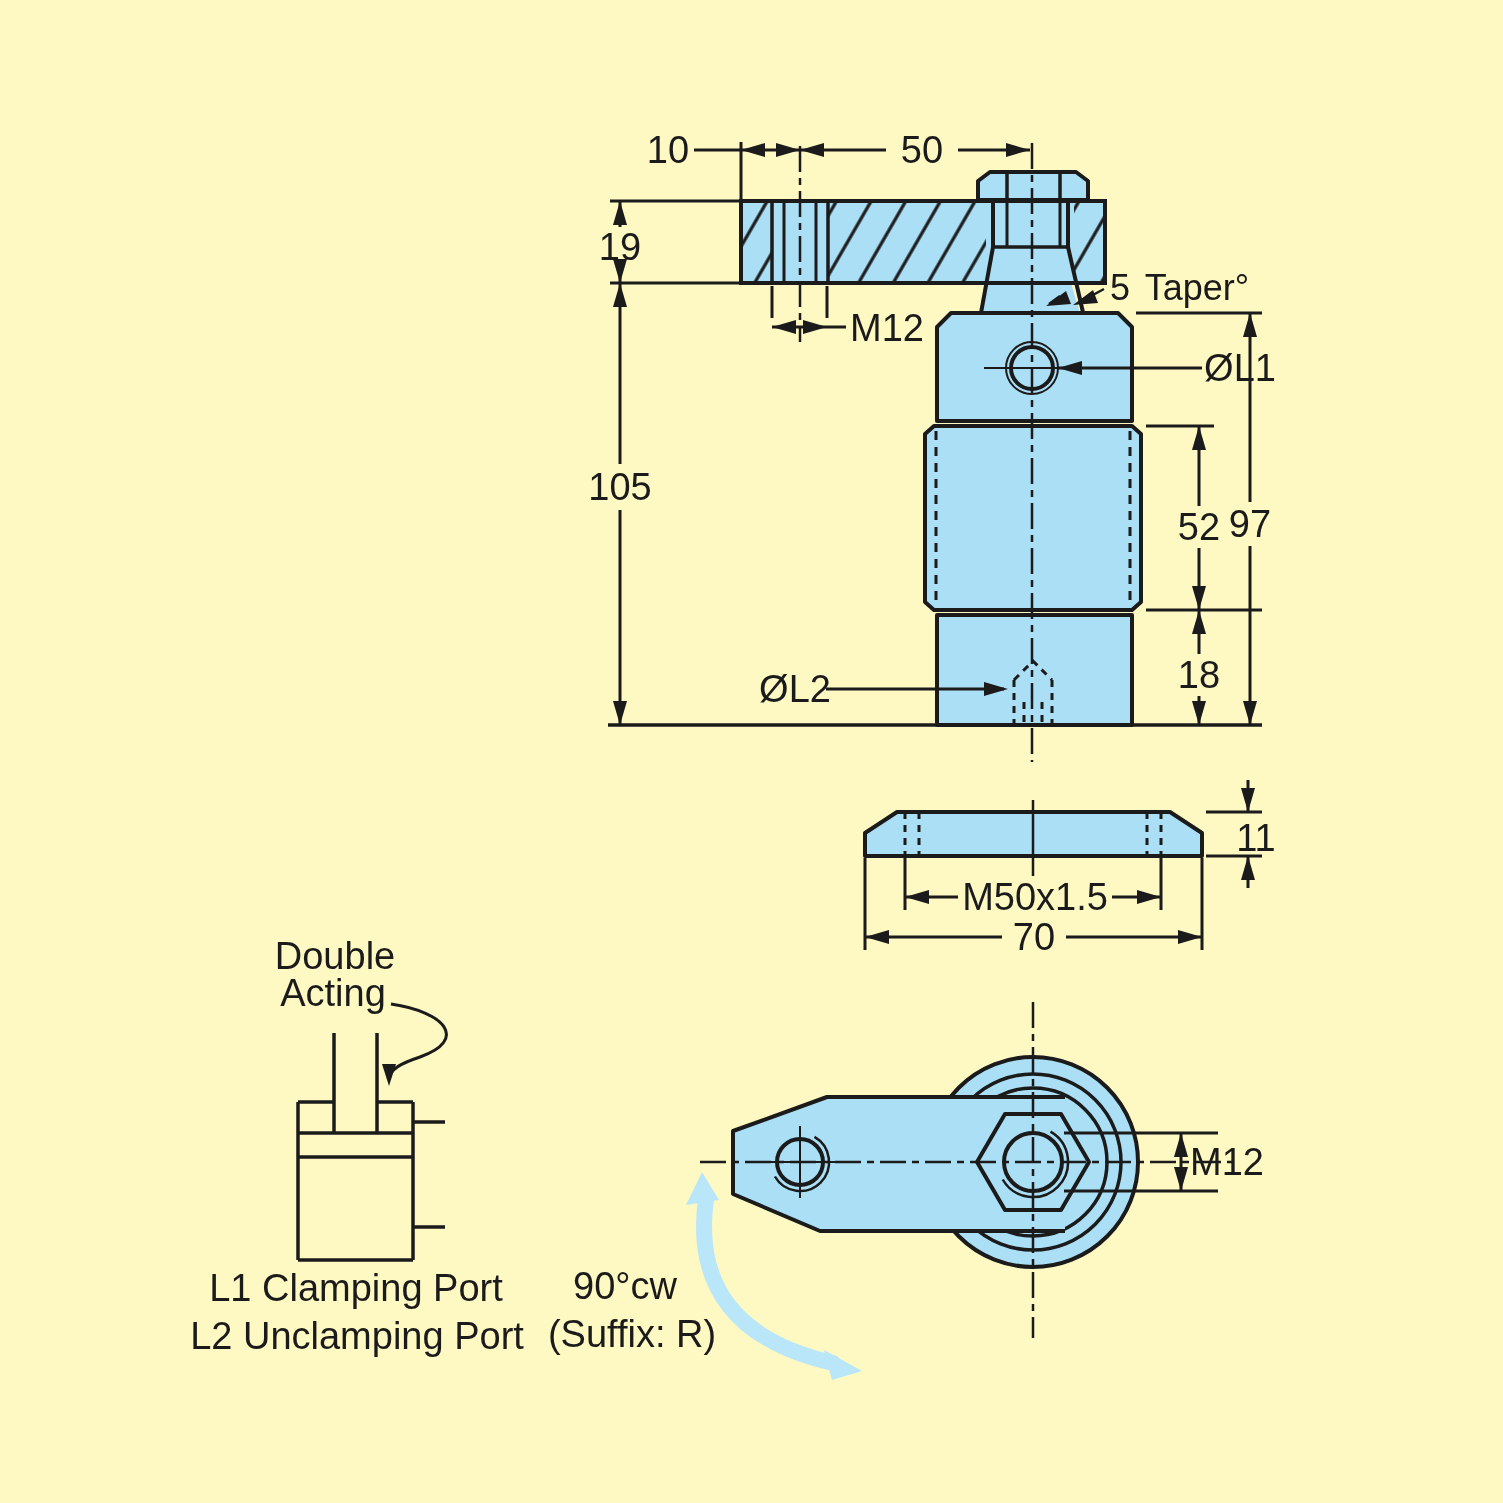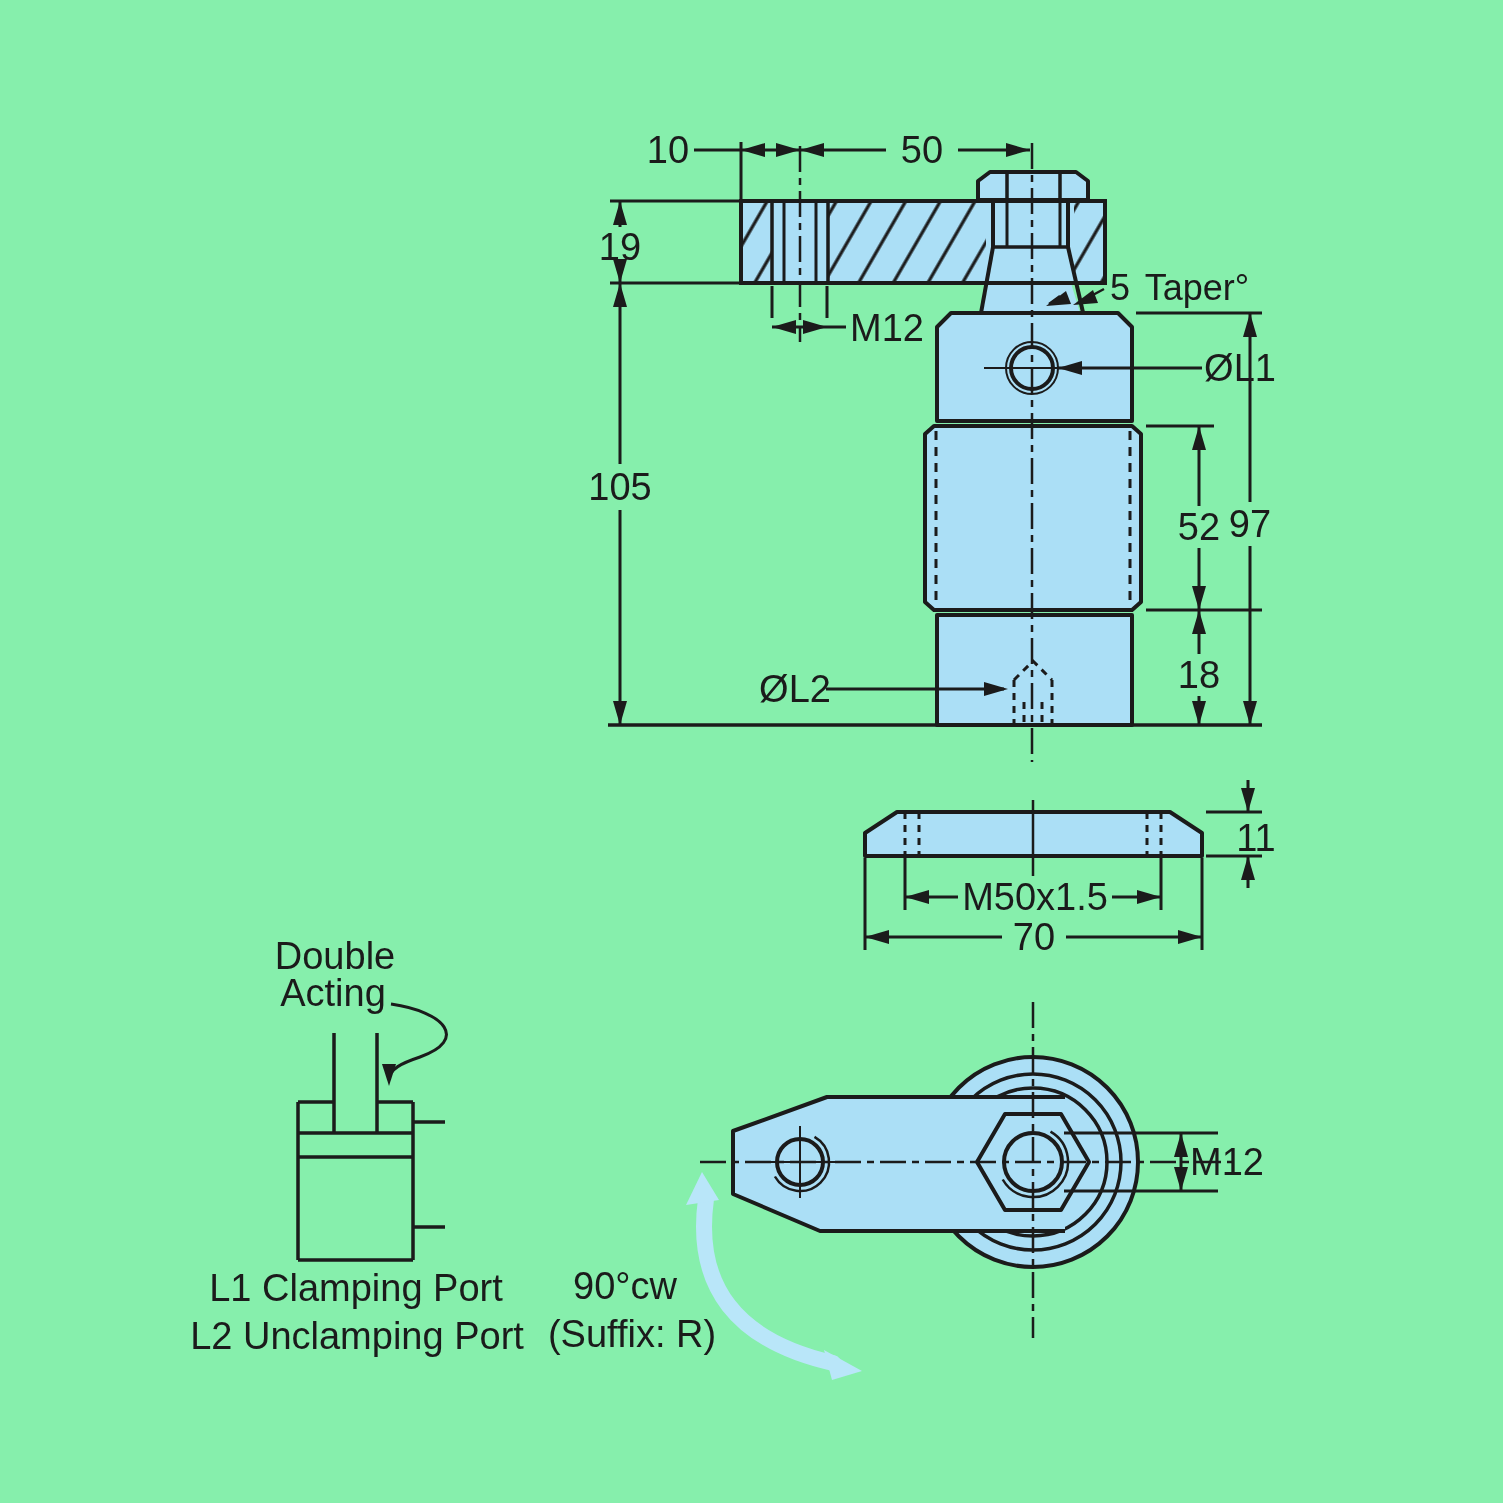--- a/index.html
+++ b/index.html
@@ -1,16 +1,16 @@
 <!DOCTYPE html>
 <html><head>
 <meta charset="utf-8">
 <style>
   html,body{margin:0;padding:0;background:#fff;}
-  #canvas{position:relative;width:1503px;height:1503px;background:#86efac;overflow:hidden;}
+  #canvas{position:relative;width:1503px;height:1503px;background:#fef9c3;overflow:hidden;}
   svg{display:block;}
   .fb{fill:#ABDFF6;stroke:none;}
   .ol{fill:#ABDFF6;stroke:#1B1B1B;stroke-width:4;stroke-linejoin:round;}
   .ln{stroke:#1B1B1B;fill:none;stroke-linecap:butt;}
   .w2{stroke-width:2;}
   .w25{stroke-width:2.5;}
   .w3{stroke-width:3;}
   .w35{stroke-width:3.5;}
   .w4{stroke-width:4;}
   .dash{stroke-dasharray:9 7;}

